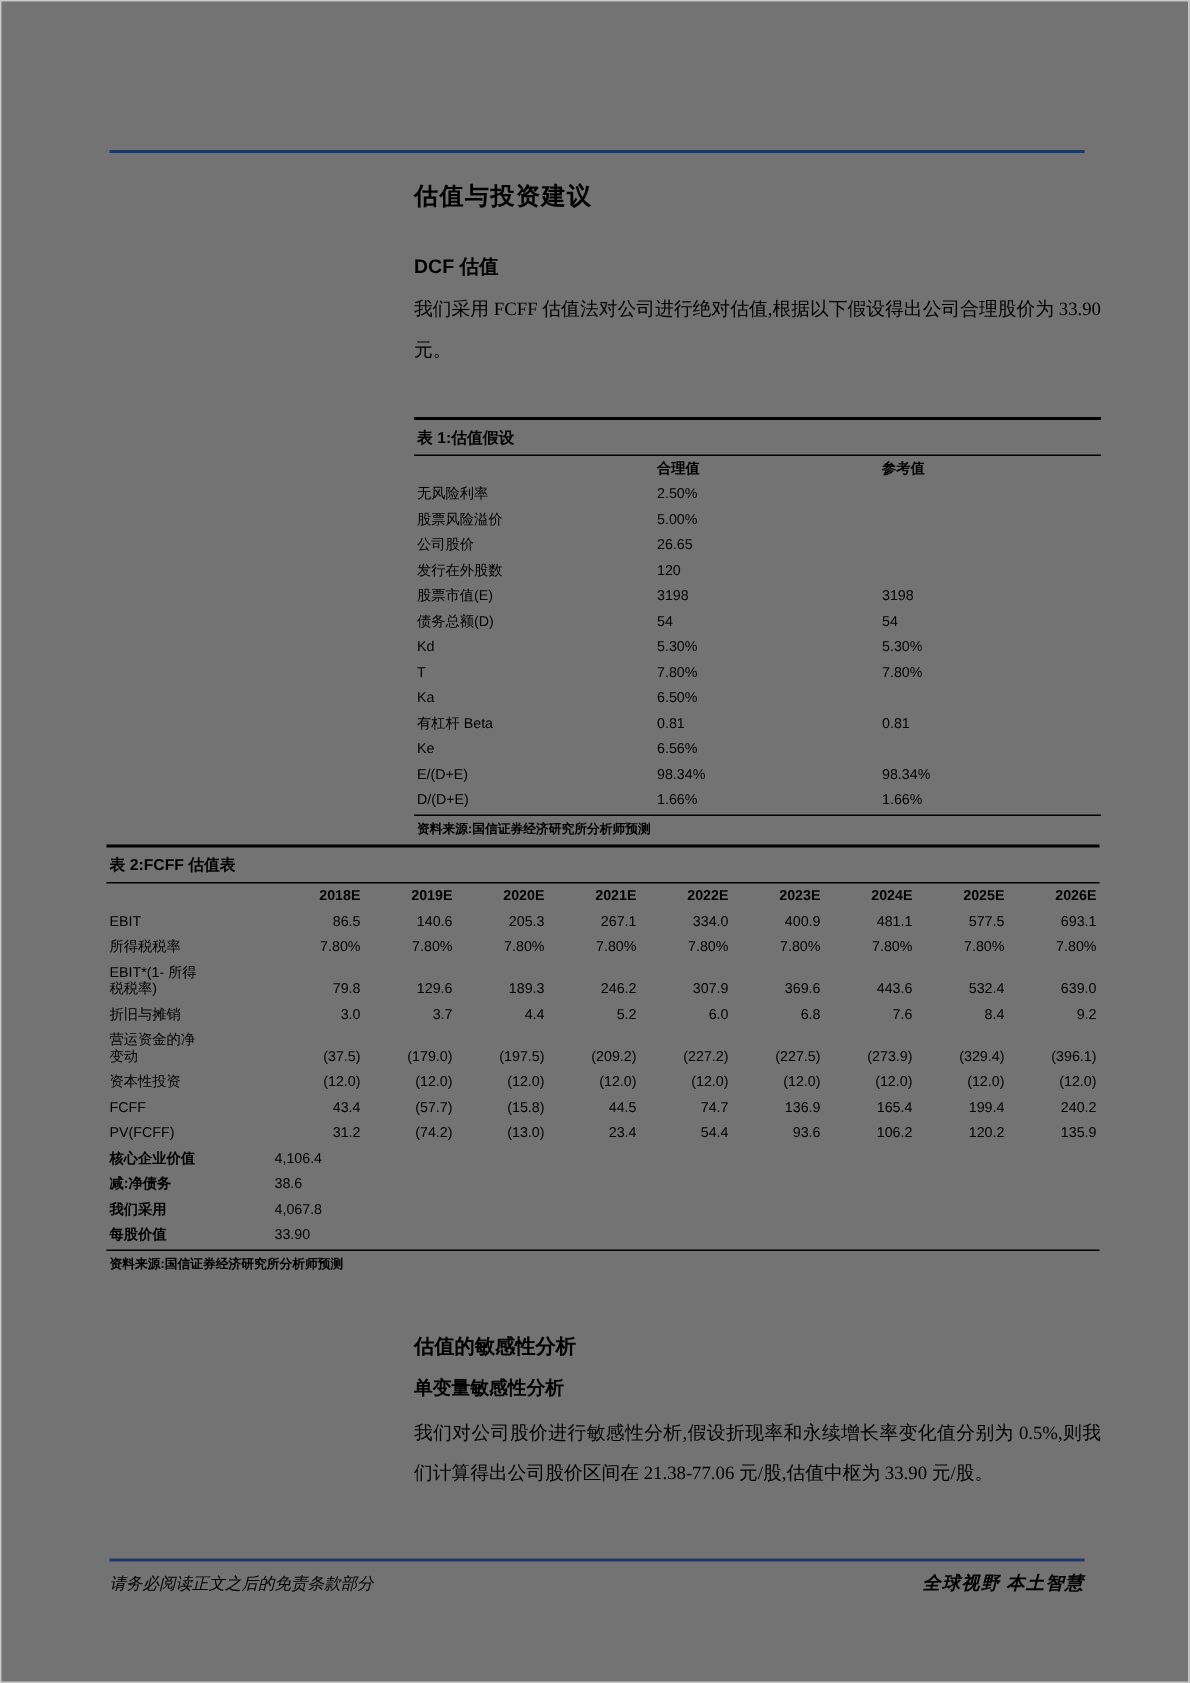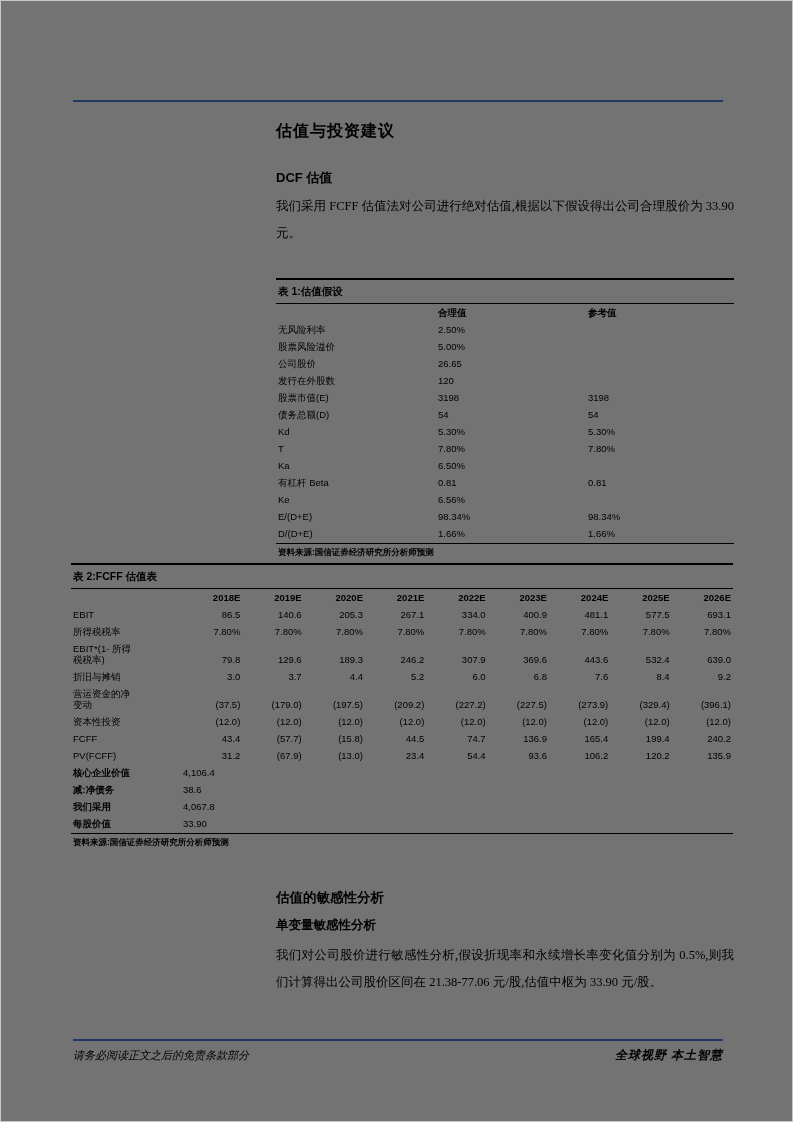--- a/index.html
+++ b/index.html
@@ -262,21 +262,21 @@
             <td>44.5</td>
             <td>74.7</td>
             <td>136.9</td>
             <td>165.4</td>
             <td>199.4</td>
             <td>240.2</td>
           </tr>
           <tr>
             <td class="lbl">PV(FCFF)</td>
             <td>31.2</td>
-            <td>(67.9)</td>
+            <td>(74.2)</td>
             <td>(13.0)</td>
             <td>23.4</td>
             <td>54.4</td>
             <td>93.6</td>
             <td>106.2</td>
             <td>120.2</td>
             <td>135.9</td>
           </tr>
         </tbody>
     </table>

